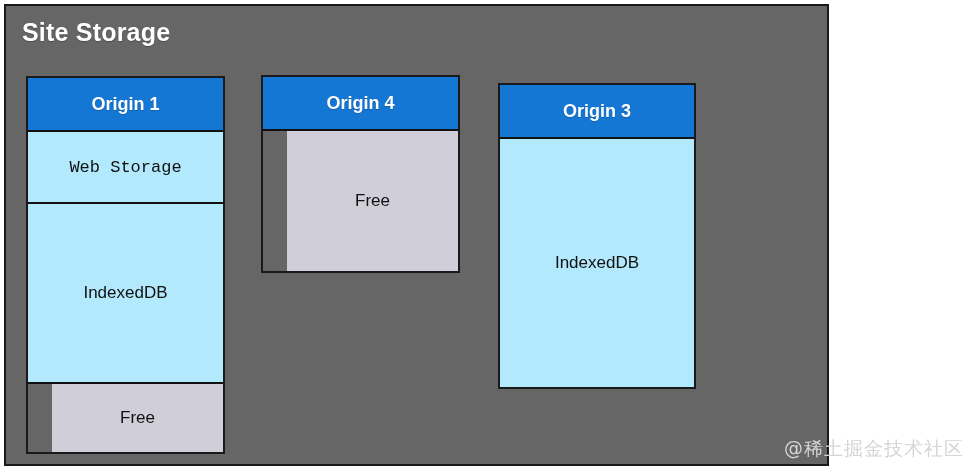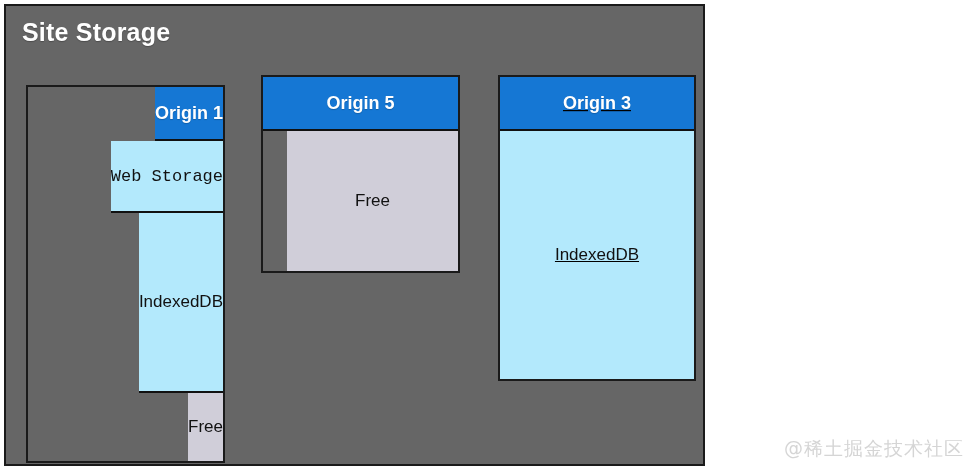--- a/index.html
+++ b/index.html
@@ -13,21 +13,21 @@
     position: relative;
     font-family: "Liberation Sans", "DejaVu Sans", sans-serif;
     overflow: hidden;
   }
 
   
   #site-storage-panel {
     position: absolute;
     left: 4px;
     top: 4px;
-    width: 701px;
+    width: 825px;
     height: 462px;
     box-sizing: border-box;
     background: #666666;
     border: 2px solid #1a1a1a;
   }
 
   #panel-title {
     position: absolute;
     left: 16px;
     top: 12px;
@@ -41,23 +41,23 @@
 
   
   .origin-column {
     position: absolute;
     box-sizing: border-box;
     border: 2px solid #1a1a1a;
     display: flex;
     flex-direction: column;
   }
 
-  #origin-1 { left: 20px;  top: 79px; width: 199px; height: 378px; align-items: flex-end; }
+  #origin-1 { left: 20px;  top: 70px; width: 199px; height: 378px; }
   #origin-2 { left: 255px; top: 69px; width: 199px; height: 198px; }
-  #origin-3 { left: 492px; top: 69px; width: 198px; height: 306px; text-decoration: underline; }
+  #origin-3 { left: 492px; top: 77px; width: 198px; height: 306px; }
 
   .origin-header {
     box-sizing: border-box;
     height: 54px;
     flex: 0 0 54px;
     background: #1577d4;
     color: #ffffff;
     font-size: 18px;
     font-weight: bold;
     display: flex;
@@ -110,21 +110,21 @@
   <div id="panel-title">Site Storage</div>
 
   <div class="origin-column" id="origin-1">
     <div class="origin-header">Origin 1</div>
     <div class="storage-block fill-webstorage h-webstorage-1">Web Storage</div>
     <div class="storage-block fill-indexeddb h-indexeddb-1">IndexedDB</div>
     <div class="storage-block fill-free h-free-1">Free</div>
   </div>
 
   <div class="origin-column" id="origin-2">
-    <div class="origin-header">Origin 5</div>
+    <div class="origin-header">Origin 4</div>
     <div class="storage-block fill-free h-free-2">Free</div>
   </div>
 
   <div class="origin-column" id="origin-3">
     <div class="origin-header">Origin 3</div>
     <div class="storage-block fill-indexeddb h-indexeddb-3">IndexedDB</div>
   </div>
 
 </div>
 

